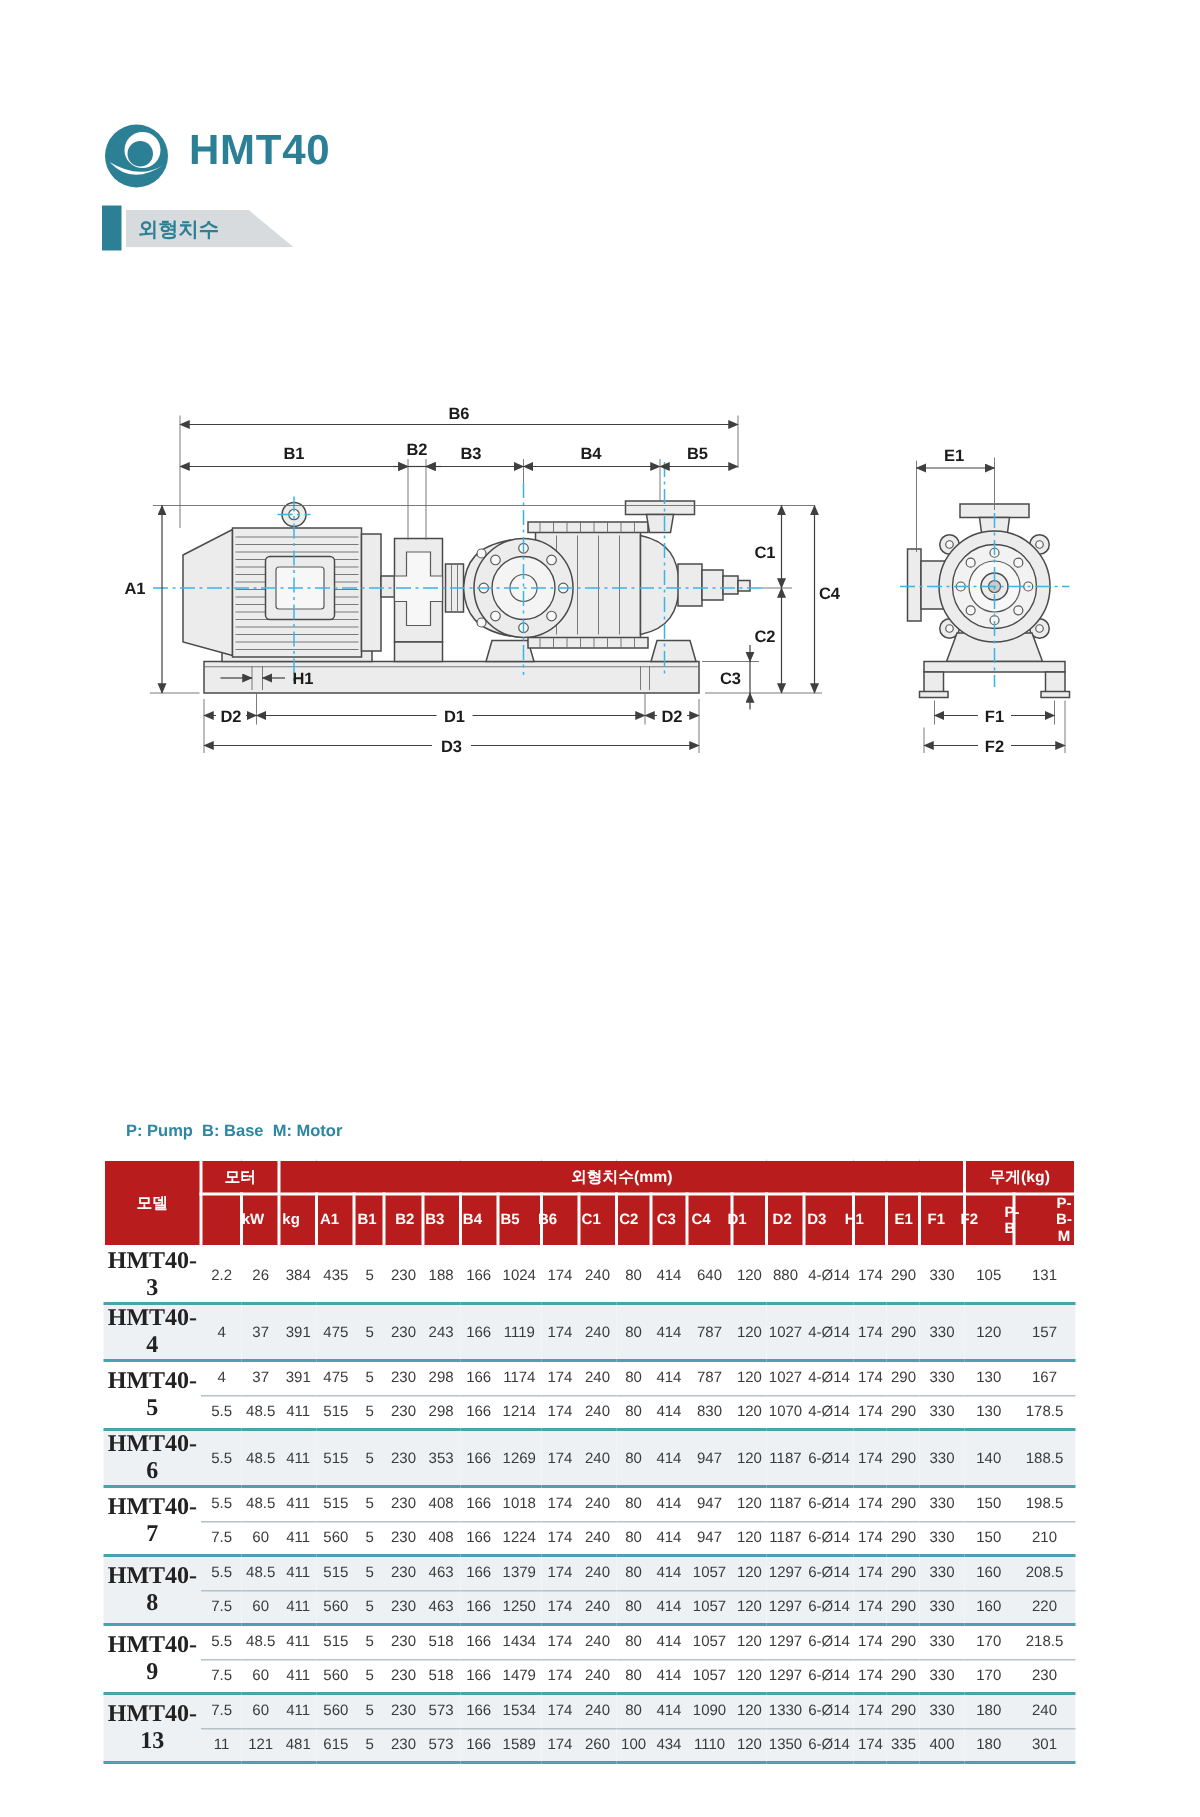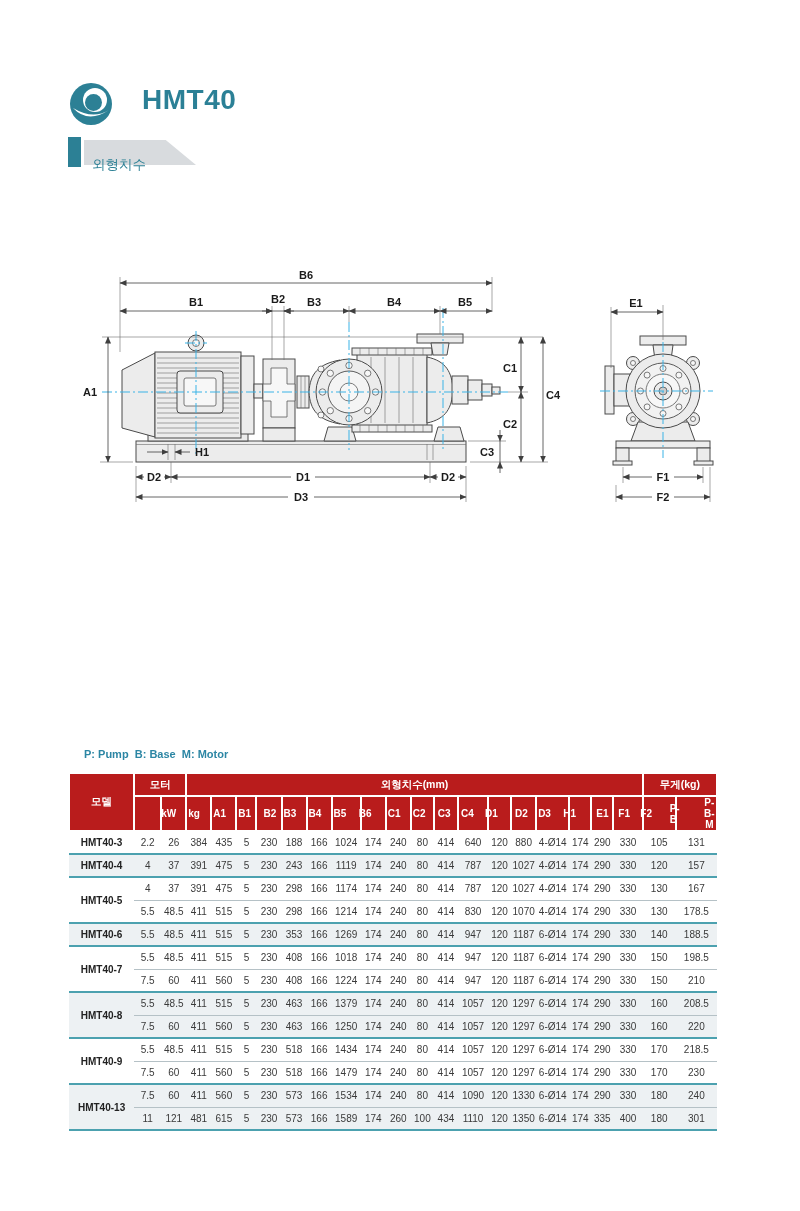--- a/index.html
+++ b/index.html
@@ -3,31 +3,31 @@
 <meta charset="utf-8">
 <style>
   html,body{margin:0;padding:0;}
   body{
     width:800px;height:1211px;position:relative;background:#ffffff;
     font-family:"Liberation Sans",sans-serif;overflow:hidden;
   }
   
   .logo{position:absolute;left:68px;top:81px;width:46px;height:46px;}
   .page-title{
-    position:absolute;left:142px;top:84px;font-size:28px;font-weight:bold;
+    position:absolute;left:126px;top:84px;font-size:28px;font-weight:bold;
     color:#2B8096;letter-spacing:.5px;
   }
   .badge-bar{position:absolute;left:68px;top:137px;width:13px;height:30px;background:#2C8095;}
   .badge-flag{
     position:absolute;left:84px;top:140px;width:112px;height:25px;background:#d8dbde;
     clip-path:polygon(0 0,73% 0,100% 100%,0 100%);
   }
   .badge-label{
-    position:absolute;left:92px;top:152px;height:25px;line-height:25px;
-    font-size:13.5px;font-weight:normal;color:#2C8095;
+    position:absolute;left:92px;top:140px;height:25px;line-height:25px;
+    font-size:13.5px;font-weight:bold;color:#2C8095;
   }
   
   .drawing{position:absolute;left:80px;top:262px;width:680px;height:248px;}
   .oln{fill:#ececec;stroke:#4a4a4a;stroke-width:1;}
   .oln2{fill:#f7f7f7;stroke:#5a5a5a;stroke-width:.8;}
   .thin{stroke:#6c6c6c;stroke-width:.6;fill:none;}
   .dim{stroke:#3f3f3f;stroke-width:.8;fill:none;}
   .cl{stroke:#3BB3E6;stroke-width:1;fill:none;stroke-dasharray:10 3 2 3;}
   .dlab{font:bold 11px "Liberation Sans",sans-serif;fill:#1b1b1b;text-anchor:middle;}
   .wbg{fill:#ffffff;}
@@ -40,21 +40,21 @@
   .tblwrap{position:absolute;left:68px;top:772px;width:650px;}
   table.spec{border-collapse:collapse;table-layout:fixed;width:650px;}
   table.spec th,table.spec td{padding:0;text-align:center;vertical-align:middle;}
   table.spec thead th{
     background:#b91c1c;color:#ffffff;font-weight:bold;font-size:10.5px;
     border:2px solid #ffffff;height:21px;
   }
   table.spec thead tr.sub th{font-size:10px;padding-left:26px;}
   table.spec tbody tr{height:23px;}
   table.spec tbody td{font-size:10px;color:#3a3a3a;}
-  table.spec tbody th.model{font-size:10px;font-weight:bold;color:#222;background:#fff;}
+  table.spec tbody th.model{font-size:16px;font-weight:bold;color:#222;background:#fff;font-family:Liberation Serif, serif;}
   table.spec tbody tr.shaded td,table.spec tbody tr.shaded th.model{background:#EDF1F3;}
   table.spec tbody tr.grp-end td,table.spec tbody th.model{border-bottom:2px solid #4CA1AF;}
   table.spec tbody tr.has-div td{border-bottom:1px solid #b5c1c6;}
 </style>
 </head>
 <body>
 
 <svg class="logo" viewBox="0 0 46 46">
   <circle cx="23" cy="23" r="21" fill="#2C8095"></circle>
   <circle cx="27" cy="19" r="12" fill="#ffffff"></circle>

